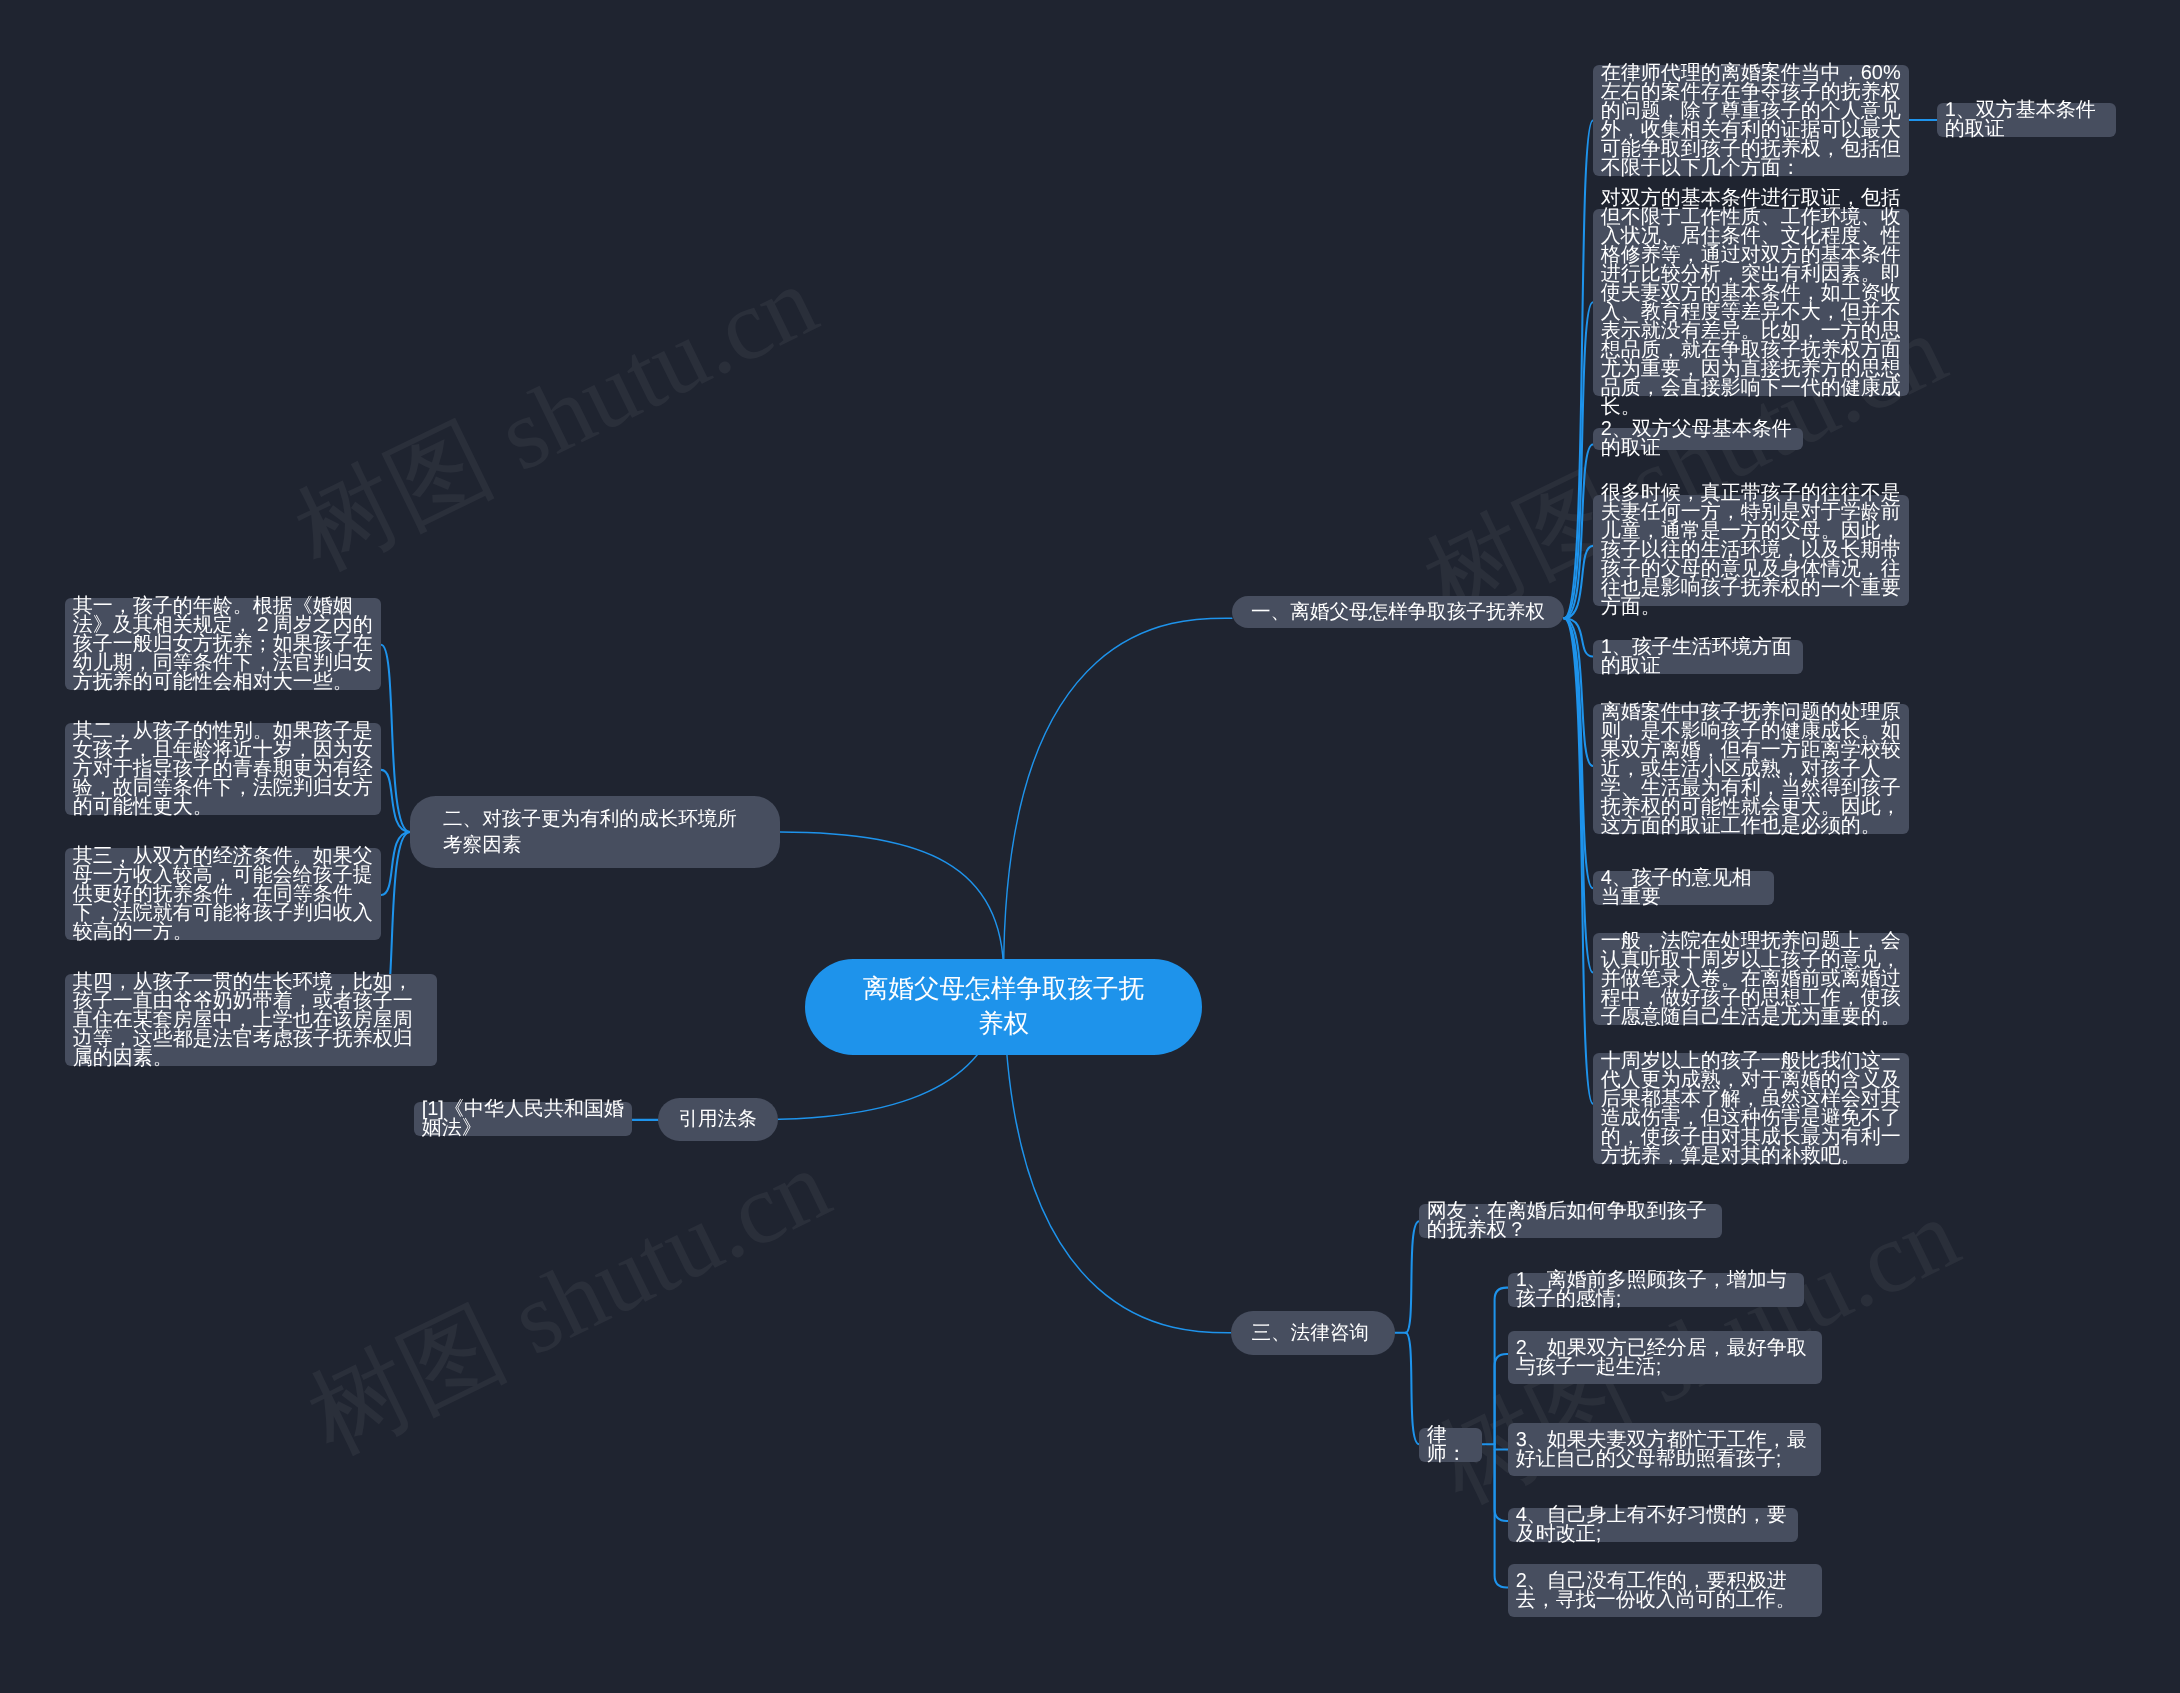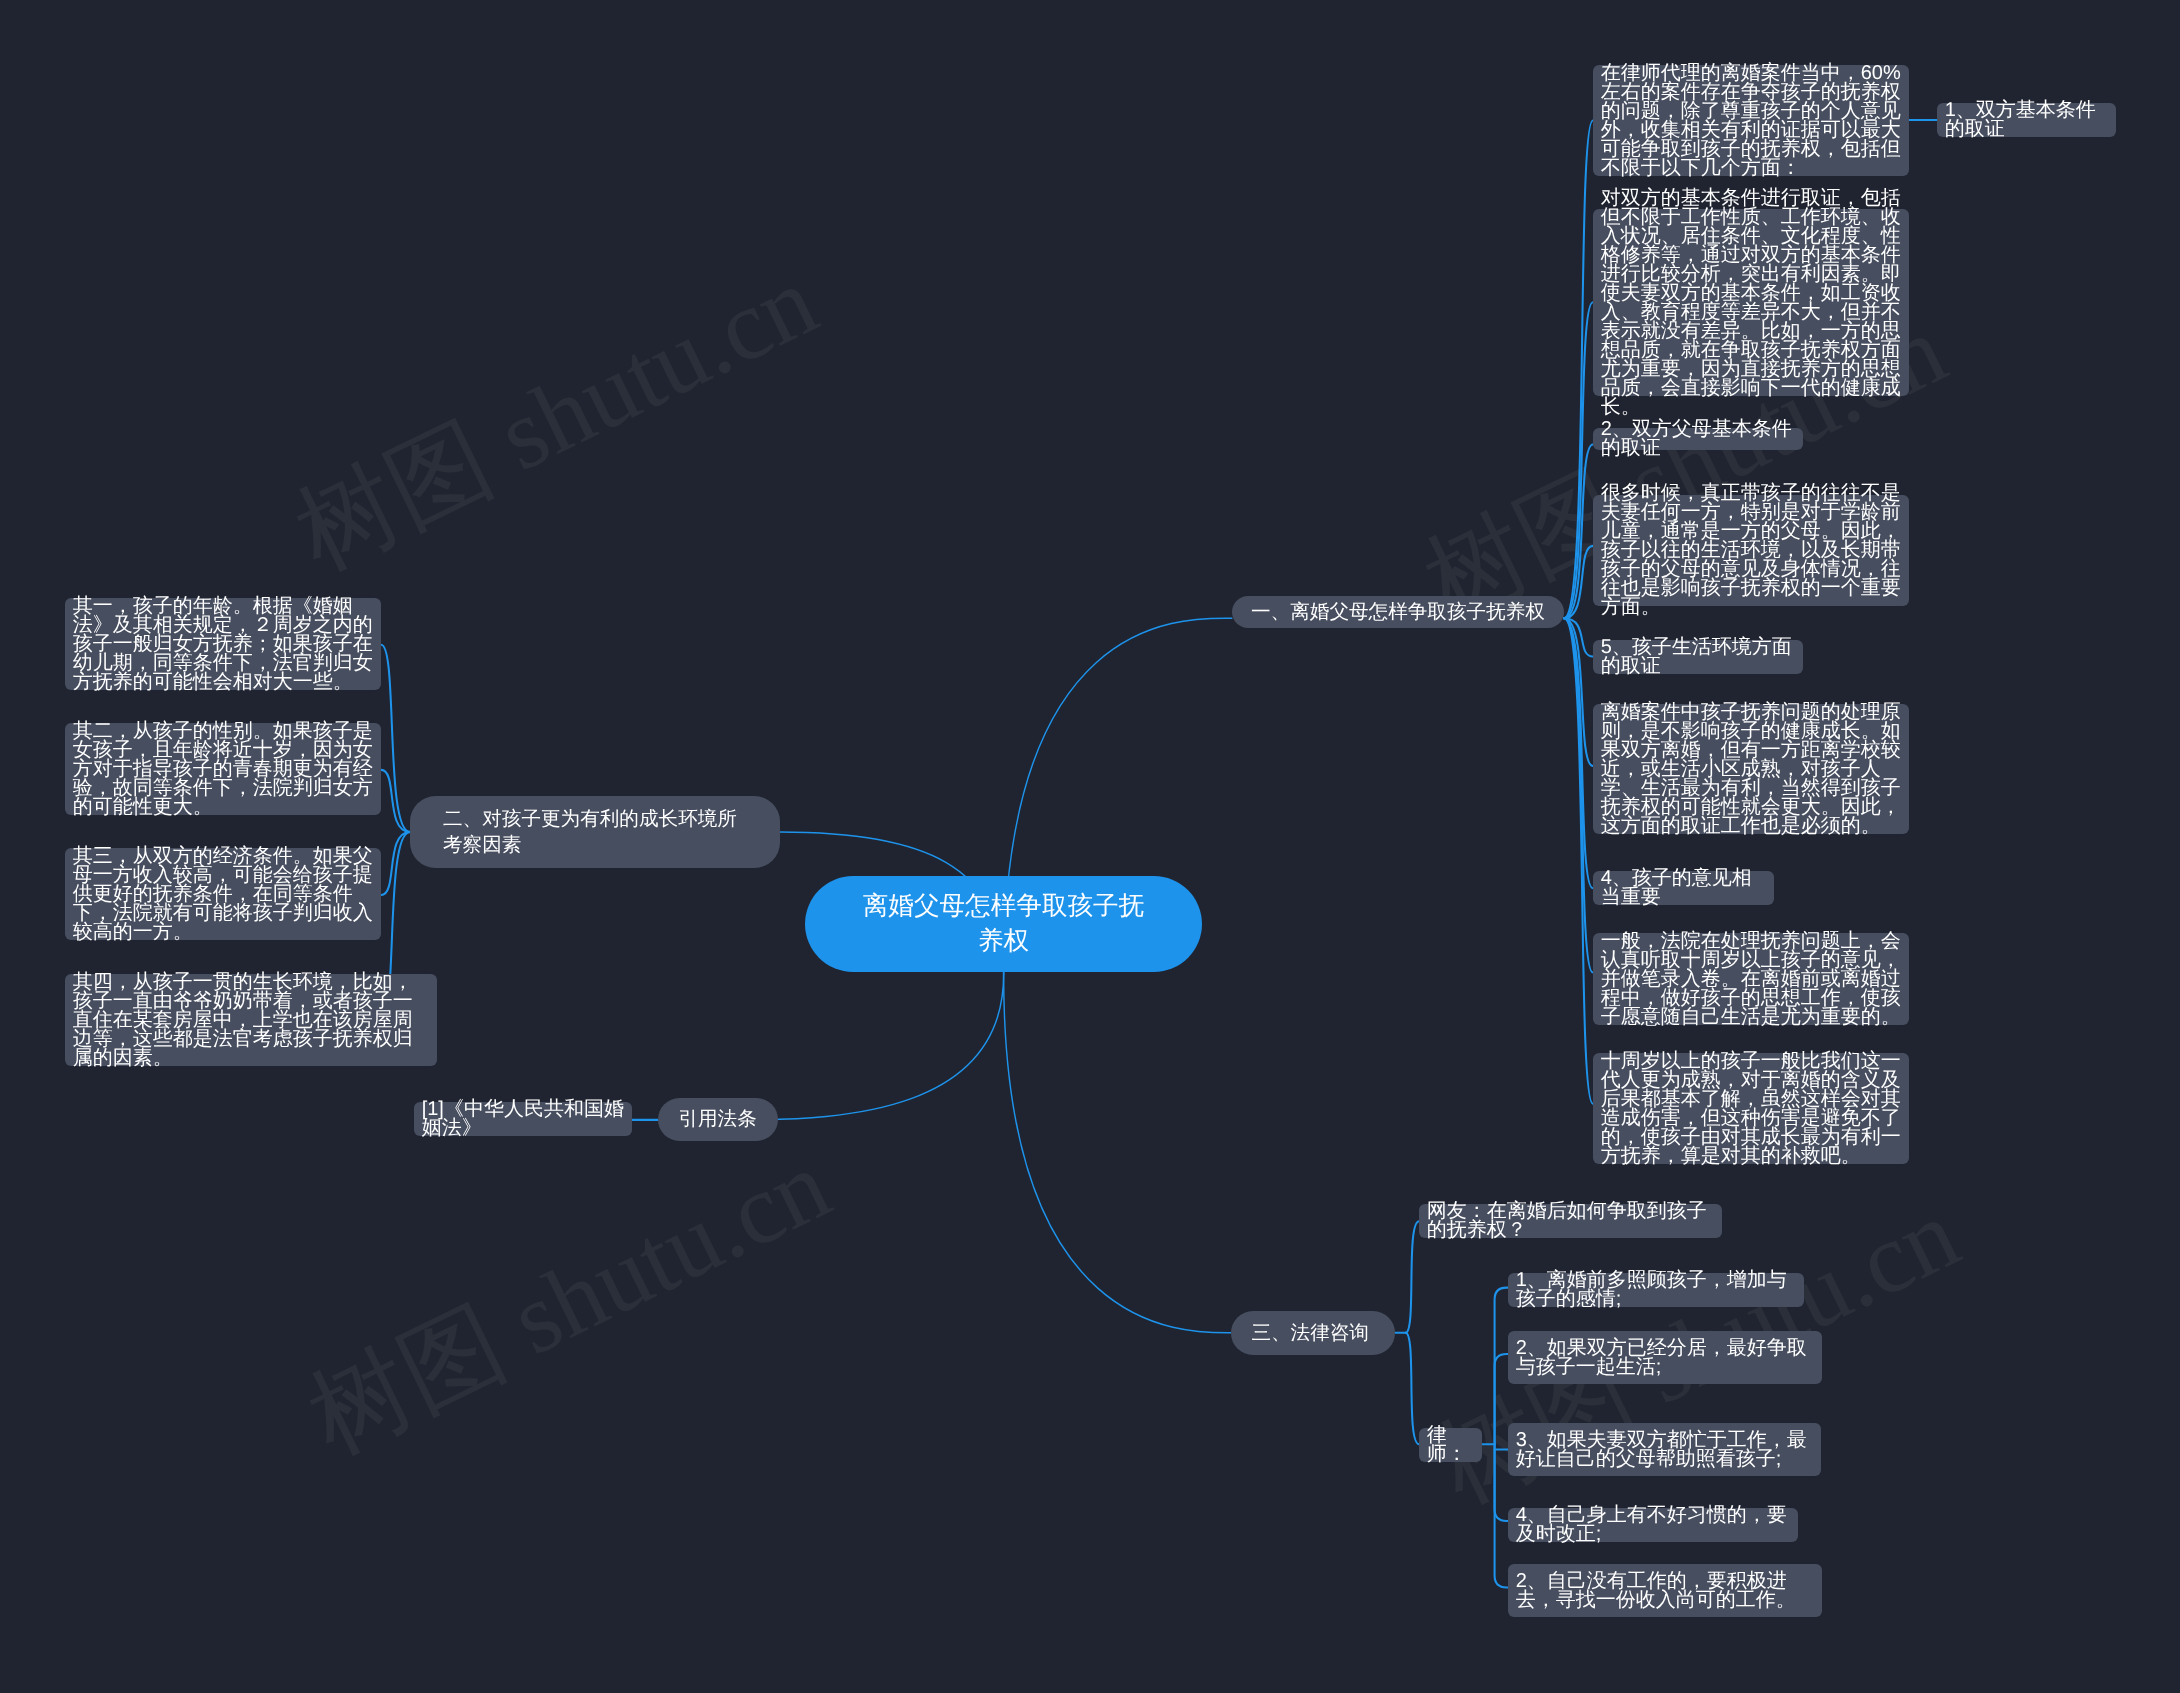--- a/index.html
+++ b/index.html
@@ -62,29 +62,29 @@
       <path d="M1650,1565 C1663,1565 1650,1696 1666,1696"></path>
       <path d="M1740,1696 L1754.5,1696"></path>
       <path d="M1754.5,1696 L1754.5,1526 Q1754.5,1512 1768.5,1512 L1770,1512"></path>
       <path d="M1754.5,1696 L1754.5,1604 Q1754.5,1590 1768.5,1590 L1770,1590"></path>
       <path d="M1754.5,1702 L1770,1702"></path>
       <path d="M1754.5,1696 L1754.5,1772 Q1754.5,1786 1768.5,1786 L1770,1786"></path>
       <path d="M1754.5,1696 L1754.5,1850 Q1754.5,1864 1768.5,1864 L1770,1864"></path>
     </g>
   </svg>
 
-  <div class="node root" style="left:805px;top:876px;width:397px;height:96px">离婚父母怎样争取孩子抚养权</div>
+  <div class="node root" style="left:805px;top:959px;width:397px;height:96px">离婚父母怎样争取孩子抚养权</div>
 
   <div class="node topic" style="left:1232px;top:596px;width:332px;height:32px;padding:0 19px">一、离婚父母怎样争取孩子抚养权</div>
   <div class="node leaf" style="left:1593px;top:65px;width:316px;height:111px">在律师代理的离婚案件当中，60%左右的案件存在争夺孩子的抚养权的问题，除了尊重孩子的个人意见外，收集相关有利的证据可以最大可能争取到孩子的抚养权，包括但不限于以下几个方面：</div>
   <div class="node leaf" style="left:1937px;top:103px;width:179px;height:34px">1、双方基本条件的取证</div>
   <div class="node leaf" style="left:1593px;top:209px;width:316px;height:187px">对双方的基本条件进行取证，包括但不限于工作性质、工作环境、收入状况、居住条件、文化程度、性格修养等，通过对双方的基本条件进行比较分析，突出有利因素。即使夫妻双方的基本条件，如工资收入、教育程度等差异不大，但并不表示就没有差异。比如，一方的思想品质，就在争取孩子抚养权方面尤为重要，因为直接抚养方的思想品质，会直接影响下一代的健康成长。</div>
   <div class="node leaf" style="left:1593px;top:428px;width:210px;height:22px">2、双方父母基本条件的取证</div>
   <div class="node leaf" style="left:1593px;top:495px;width:316px;height:111px">很多时候，真正带孩子的往往不是夫妻任何一方，特别是对于学龄前儿童，通常是一方的父母。因此，孩子以往的生活环境，以及长期带孩子的父母的意见及身体情况，往往也是影响孩子抚养权的一个重要方面。</div>
-  <div class="node leaf" style="left:1593px;top:640px;width:210px;height:34px">5、孩子生活环境方面的取证</div>
+  <div class="node leaf" style="left:1593px;top:640px;width:210px;height:34px">1、孩子生活环境方面的取证</div>
   <div class="node leaf" style="left:1593px;top:704px;width:316px;height:130px">离婚案件中孩子抚养问题的处理原则，是不影响孩子的健康成长。如果双方离婚，但有一方距离学校较近，或生活小区成熟，对孩子人学、生活最为有利，当然得到孩子抚养权的可能性就会更大。因此，这方面的取证工作也是必须的。</div>
   <div class="node leaf" style="left:1593px;top:871px;width:181px;height:34px">4、孩子的意见相当重要</div>
   <div class="node leaf" style="left:1593px;top:933px;width:316px;height:92px">一般，法院在处理抚养问题上，会认真听取十周岁以上孩子的意见，并做笔录入卷。在离婚前或离婚过程中，做好孩子的思想工作，使孩子愿意随自己生活是尤为重要的。</div>
   <div class="node leaf" style="left:1593px;top:1053px;width:316px;height:111px">十周岁以上的孩子一般比我们这一代人更为成熟，对于离婚的含义及后果都基本了解，虽然这样会对其造成伤害，但这种伤害是避免不了的，使孩子由对其成长最为有利一方抚养，算是对其的补救吧。</div>
 
   <div class="node topic" style="left:410px;top:796px;width:370px;height:72px;padding-left:33px;padding-right:34px">二、对孩子更为有利的成长环境所考察因素</div>
   <div class="node leaf" style="left:65px;top:598px;width:316px;height:92px">其一，孩子的年龄。根据《婚姻法》及其相关规定，２周岁之内的孩子一般归女方抚养；如果孩子在幼儿期，同等条件下，法官判归女方抚养的可能性会相对大一些。</div>
   <div class="node leaf" style="left:65px;top:723px;width:316px;height:92px">其二，从孩子的性别。如果孩子是女孩子，且年龄将近十岁，因为女方对于指导孩子的青春期更为有经验，故同等条件下，法院判归女方的可能性更大。</div>
   <div class="node leaf" style="left:65px;top:848px;width:316px;height:92px">其三，从双方的经济条件。如果父母一方收入较高，可能会给孩子提供更好的抚养条件，在同等条件下，法院就有可能将孩子判归收入较高的一方。</div>
   <div class="node leaf" style="left:65px;top:974px;width:372px;height:92px">其四，从孩子一贯的生长环境，比如，孩子一直由爷爷奶奶带着，或者孩子一直住在某套房屋中，上学也在该房屋周边等，这些都是法官考虑孩子抚养权归属的因素。</div>

